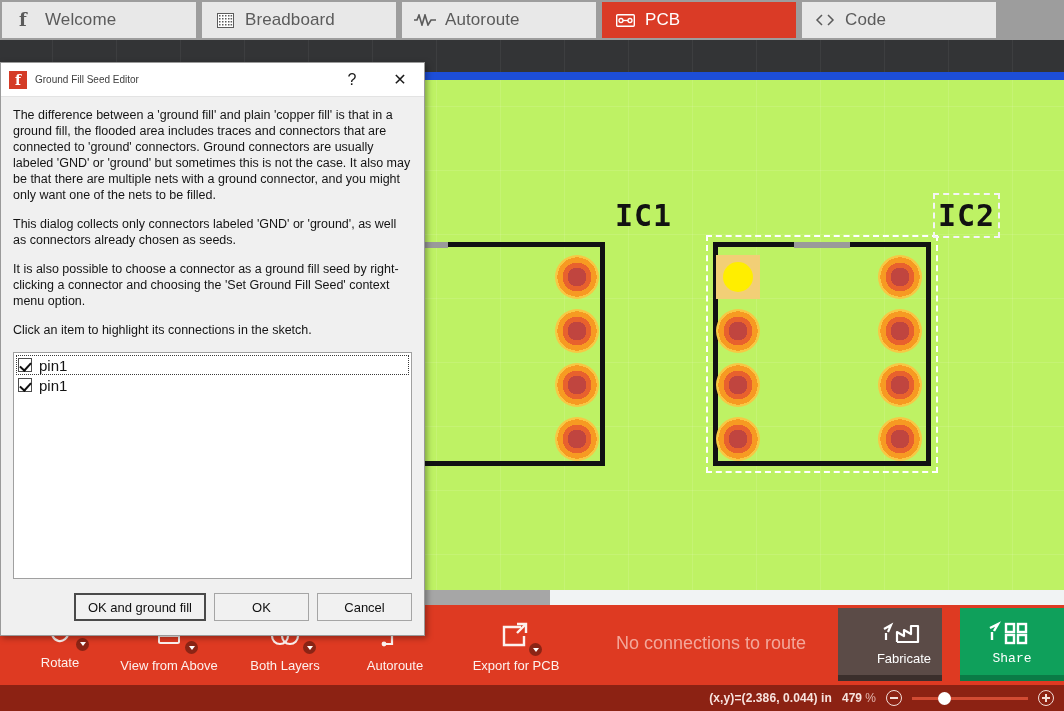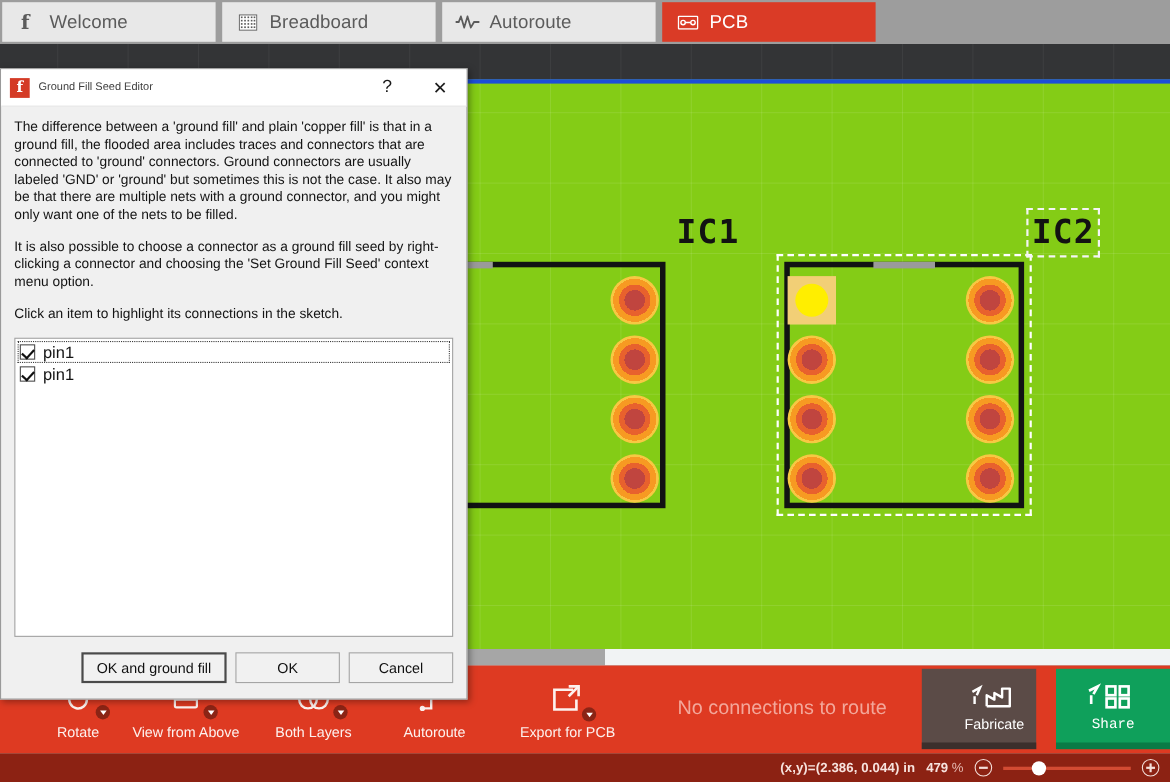--- a/index.html
+++ b/index.html
@@ -41,22 +41,22 @@
   #canvas .dark-grid {
     position: absolute; inset: 0;
     background-image:
       linear-gradient(to right, rgba(255,255,255,.05) 1px, transparent 1px),
       linear-gradient(to bottom, rgba(255,255,255,.05) 1px, transparent 1px);
     background-size: 64px 64px;
     background-position: -12px -6px;
   }
   #board {
     position: absolute; left: 0; top: 32px; width: 1064px; height: 518px;
-    background: #84cc16;
-    border-top: 4px solid #1d4ed8;
+    background: #bef264;
+    border-top: 8px solid #1d4ed8;
   }
   #board .grid {
     position: absolute; inset: 0;
     background-image:
       linear-gradient(to right, rgba(255,255,255,.10) 1px, transparent 1px),
       linear-gradient(to bottom, rgba(255,255,255,.10) 1px, transparent 1px);
     background-size: 64px 64px;
     background-position: -12px -38px;
   }
 
@@ -273,20 +273,29 @@
       <span class="tab-ico">
         <svg width="19" height="13" viewBox="0 0 19 13">
             <rect x="0.7" y="0.7" width="17.6" height="11.6" rx="1" fill="none" stroke="#ffffff" stroke-width="1.4"></rect>
             <circle cx="5" cy="6.5" r="2" fill="none" stroke="#ffffff" stroke-width="1.3"></circle>
             <line x1="7" y1="6.5" x2="12" y2="6.5" stroke="#ffffff" stroke-width="1.3"></line>
             <circle cx="14" cy="6.5" r="2" fill="none" stroke="#ffffff" stroke-width="1.3"></circle>
           </svg>
       </span>
       <span class="tab-label">PCB</span>
     </div>
+    <div class="tab">
+      <span class="tab-ico">
+        <svg width="22" height="14" viewBox="0 0 22 14">
+            <polyline points="8,2 3,7 8,12" fill="none" stroke="#5b5b5b" stroke-width="1.5"></polyline>
+            <polyline points="14,2 19,7 14,12" fill="none" stroke="#5b5b5b" stroke-width="1.5"></polyline>
+          </svg>
+      </span>
+      <span class="tab-label">Code</span>
+    </div>
   </div>
 
   <div id="canvas">
     <div class="dark-grid"></div>
     <div id="board">
       <div class="grid"></div>
 
       <div class="ic" style="left:295px; top:162px; width:310px; height:224px;">
         <div class="notch" style="left:40%;"></div>
       </div>
@@ -314,21 +323,21 @@
       <div class="pad" style="left:878px; top:283px;"></div>
       <div class="pad" style="left:878px; top:337px;"></div>
     </div>
   </div>
 
   <div id="hscroll">
     <div class="thumb"></div>
   </div>
 
   <div id="bottombar">
-    <div class="tool" style="left:15px;">
+    <div class="tool" style="left:4px;justify-content:center;">
       <span class="ticon">
         <svg width="30" height="30" viewBox="0 0 30 30">
             <path d="M23 15a8 8 0 1 1-3.2-6.4" fill="none" stroke="#fdf1ee" stroke-width="2.2"></path>
             <polyline points="15,4 21,8.2 14.6,11" fill="none" stroke="#fdf1ee" stroke-width="2.2"></polyline>
           </svg>
         <span class="caret"></span>
       </span>
       <span class="tlabel">Rotate</span>
     </div>
     <div class="tool" style="left:104px; width:130px;">
@@ -414,20 +423,21 @@
 
   <div id="dialog">
     <div id="dlg-title">
       <span class="applogo">f</span>
       <span class="ttext">Ground Fill Seed Editor</span>
       <span class="tbtn">?</span>
       <span class="tbtn">✕</span>
     </div>
     <div id="dlg-body">
       <p>The difference between a 'ground fill' and plain 'copper fill' is that in a ground fill, the flooded area includes traces and connectors that are connected to 'ground' connectors. Ground connectors are usually labeled 'GND' or 'ground' but sometimes this is not the case. It also may be that there are multiple nets with a ground connector, and you might only want one of the nets to be filled.</p>
+      <p>This dialog collects only connectors labeled 'GND' or 'ground', as well as connectors already chosen as seeds.</p>
       <p>It is also possible to choose a connector as a ground fill seed by right-clicking a connector and choosing the 'Set Ground Fill Seed' context menu option.</p>
       <p>Click an item to highlight its connections in the sketch.</p>
       <div id="seed-list">
         <div class="seed-item focused">
           <span class="cb checked"></span>
           <span>pin1</span>
         </div>
         <div class="seed-item">
           <span class="cb checked"></span>
           <span>pin1</span>

